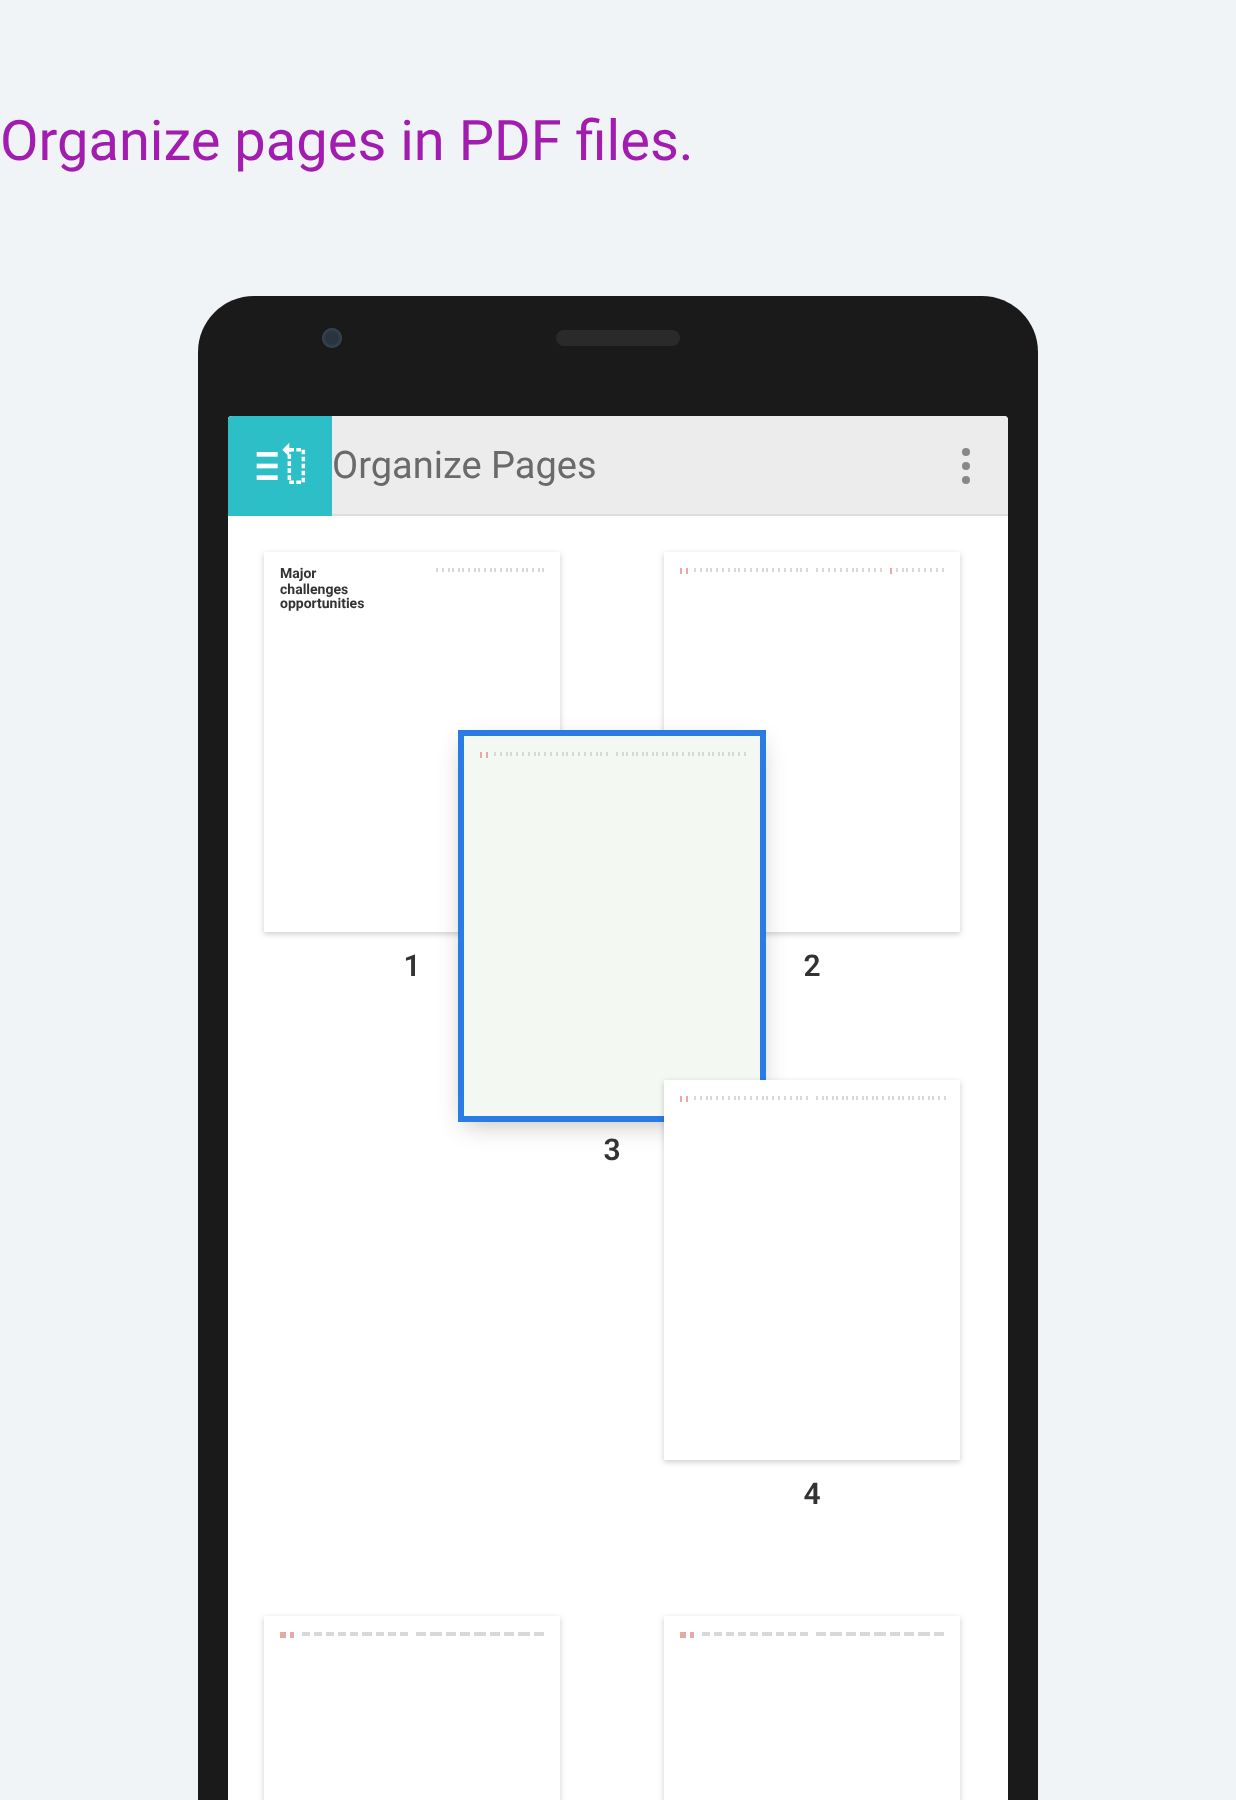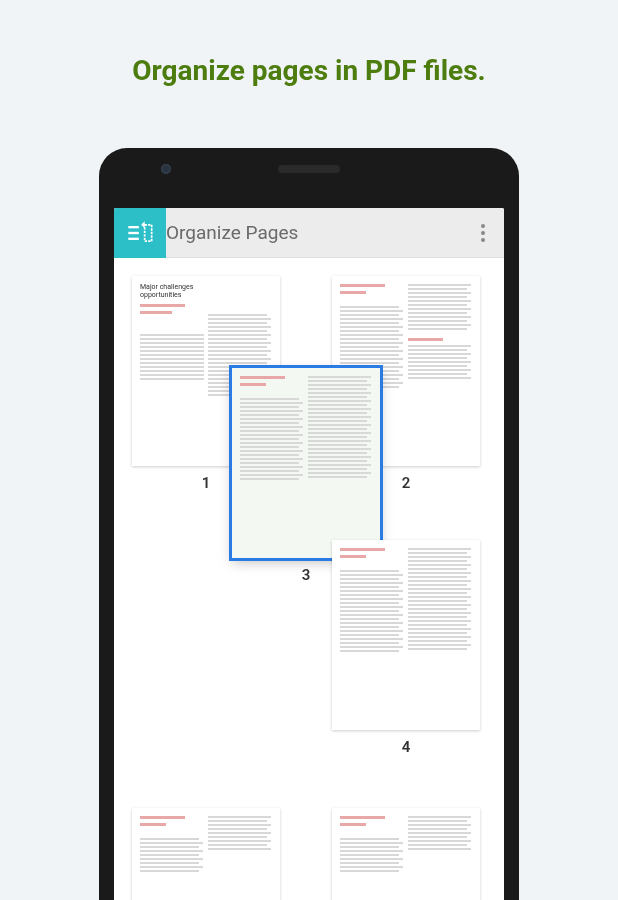--- a/index.html
+++ b/index.html
@@ -5,24 +5,23 @@
     * { margin: 0; padding: 0; box-sizing: border-box; }
     body {
       width: 618px;
       height: 900px;
       background: #f0f4f6;
       font-family: -apple-system, BlinkMacSystemFont, "Segoe UI", Roboto, sans-serif;
       overflow: hidden;
       position: relative;
     }
     .headline {
-      text-align: center;
-      color: #4d7c0f;
+      color: #a21caf;
       font-size: 28px;
-      font-weight: 700;
+      font-weight: 400;
       padding-top: 54px;
     }
     .phone {
       position: absolute;
       left: 50%;
       transform: translateX(-50%);
       top: 148px;
       width: 420px;
       height: 820px;
       background: #1a1a1a;
@@ -104,21 +103,21 @@
       flex-direction: column;
       align-items: center;
     }
     .thumb {
       background: #fff;
       box-shadow: 0 1px 3px rgba(0,0,0,0.2);
       padding: 8px;
       display: flex;
       gap: 4px;
     }
-    .thumb-col { flex: 1; display: flex; flex-direction: column; gap: 2px; }
+    .thumb-col { flex: 1; display: flex; flex-direction: row; gap: 2px; font-weight: bold; }
     .thumb-line { height: 2px; background: #d8d8d8; }
     .thumb-heading { height: 3px; background: #e8a8a8; width: 70%; margin-bottom: 2px; }
     .thumb-title { font-size: 7px; color: #333; line-height: 1.1; margin-bottom: 3px; }
     .page-label {
       margin-top: 8px;
       font-size: 15px;
       font-weight: 600;
       color: #333;
     }
     .dragging .thumb {

